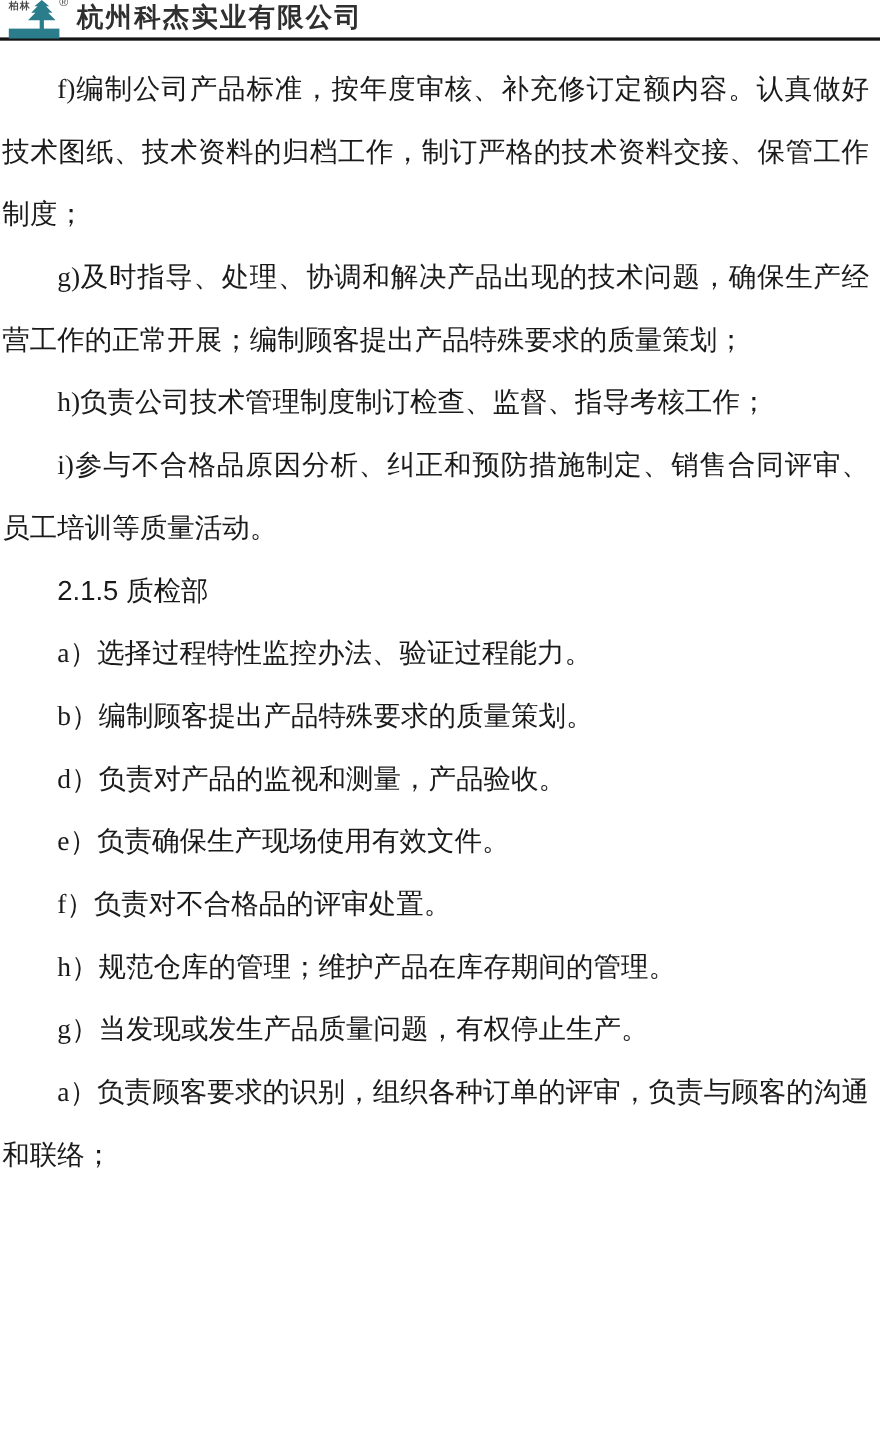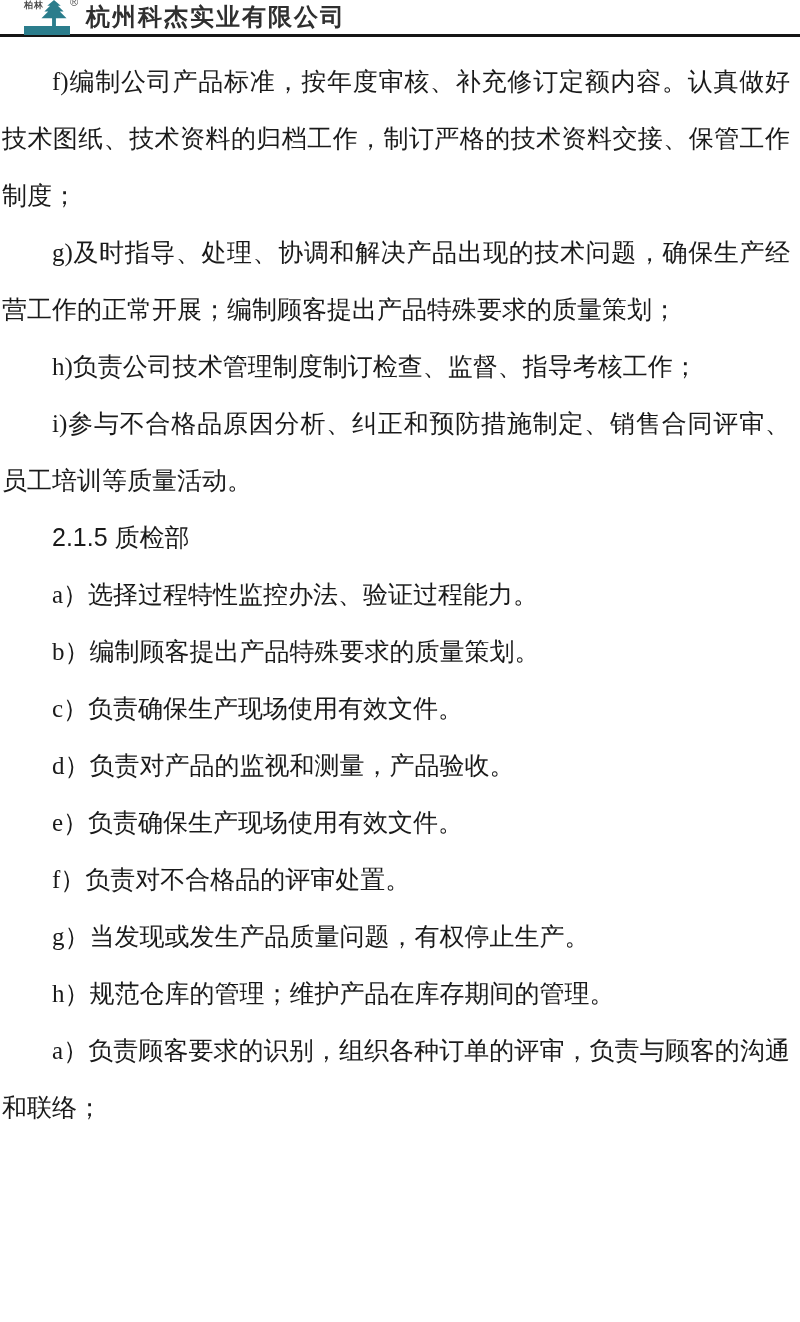--- a/index.html
+++ b/index.html
@@ -16,21 +16,21 @@
     height: 1322px;
     background: var(--bg);
     overflow: hidden;
     position: relative;
   }
   
   .header {
     display: flex;
     align-items: center;
     height: 37px;
-    padding-left: 24px;
+    padding-left: 8px;
     border-bottom: 3px solid var(--divider);
   }
   .logo {
     position: relative;
     width: 54px;
     height: 35px;
     flex: 0 0 auto;
     margin-right: 8px;
   }
   .brand-chars {
@@ -115,22 +115,21 @@
   </header>
 
   <main class="content" id="content">
       <p class="para">f)编制公司产品标准，按年度审核、补充修订定额内容。认真做好技术图纸、技术资料的归档工作，制订严格的技术资料交接、保管工作制度；</p>
       <p class="para">g)及时指导、处理、协调和解决产品出现的技术问题，确保生产经营工作的正常开展；编制顾客提出产品特殊要求的质量策划；</p>
       <p class="para">h)负责公司技术管理制度制订检查、监督、指导考核工作；</p>
       <p class="para">i)参与不合格品原因分析、纠正和预防措施制定、销售合同评审、员工培训等质量活动。</p>
       <p class="para heading">2.1.5 质检部</p>
       <p class="para">a）选择过程特性监控办法、验证过程能力。</p>
       <p class="para">b）编制顾客提出产品特殊要求的质量策划。</p>
-      <p class="para">c）负责确保生产现场使用有效文件。</p>
       <p class="para">d）负责对产品的监视和测量，产品验收。</p>
       <p class="para">e）负责确保生产现场使用有效文件。</p>
       <p class="para">f）负责对不合格品的评审处置。</p>
+      <p class="para">h）规范仓库的管理；维护产品在库存期间的管理。</p>
       <p class="para">g）当发现或发生产品质量问题，有权停止生产。</p>
-      <p class="para">h）规范仓库的管理；维护产品在库存期间的管理。</p>
       <p class="para">a）负责顾客要求的识别，组织各种订单的评审，负责与顾客的沟通和联络；</p>
     </main>
 
 </div>
 
 </body></html>

